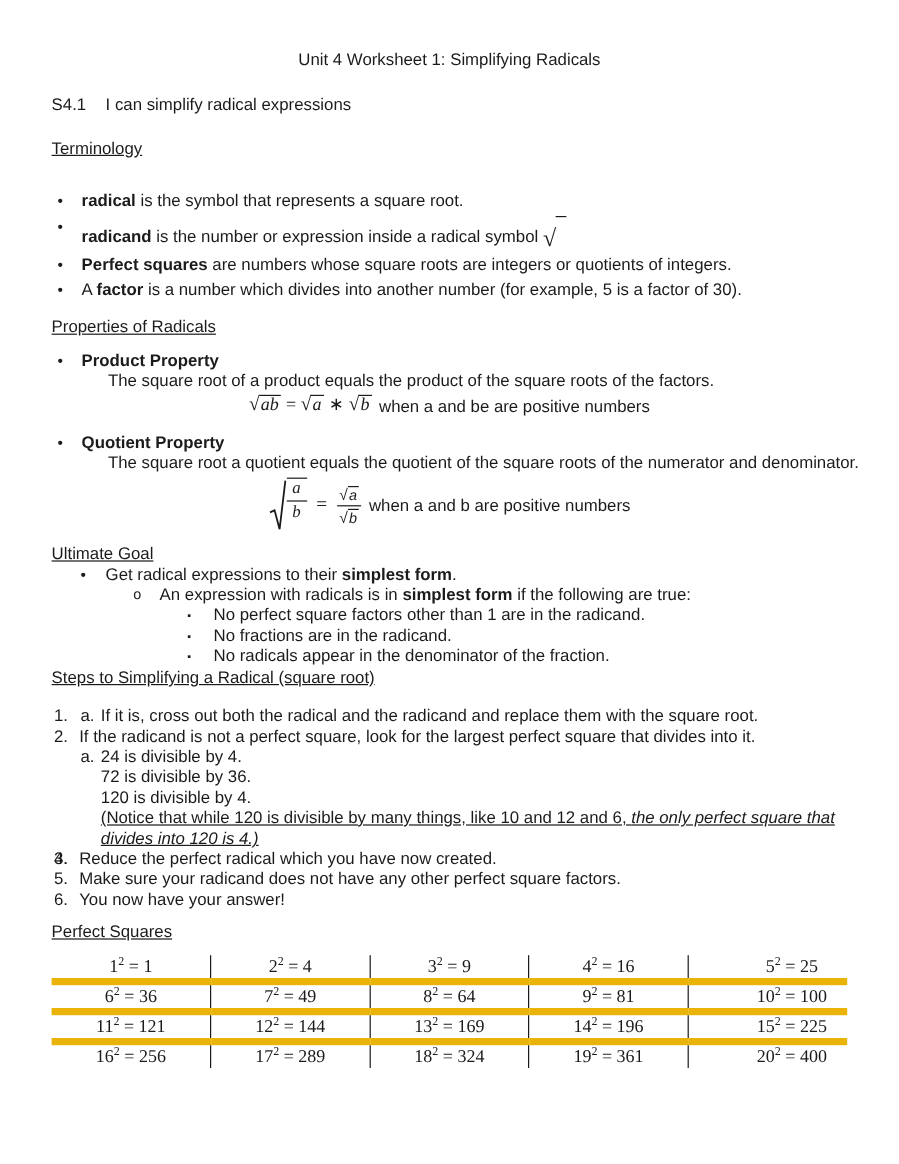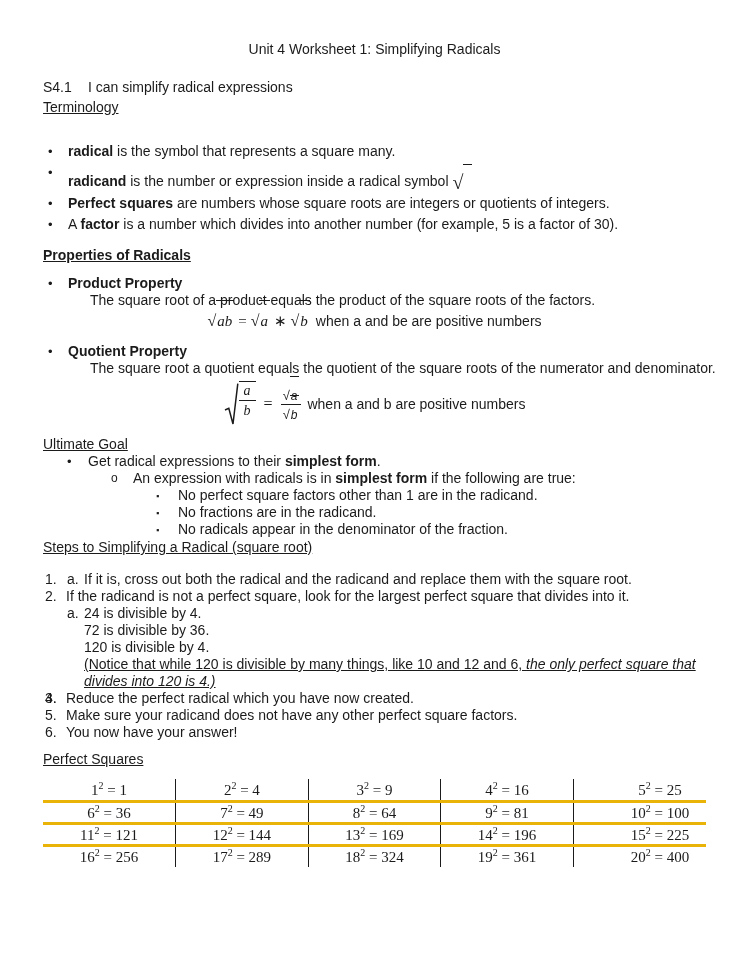--- a/index.html
+++ b/index.html
@@ -6,45 +6,45 @@
   html, body { background: #ffffff; }
   body {
     width: 749px; height: 970px; overflow: hidden;
     padding: 40px 43px 0 43px;
     font-family: "Liberation Sans", sans-serif;
     font-size: 14px; color: #1b1b1b;
   }
   .b { font-weight: bold; }
 
   .doc-title { text-align: center; line-height: 18px; margin-bottom: 20px; }
-  .standard { line-height: 18px; margin-bottom: 2px; }
+  .standard { line-height: 18px; margin-bottom: 18px; }
   .std-code { display: inline-block; min-width: 45px; }
   .sec-heading { font-weight: normal; font-size: 14px; text-decoration: underline; line-height: 18px; }
 
   
   .term-heading { margin-bottom: 27px; }
   .term-list { list-style: none; margin-bottom: 13px; }
   .term-list li { position: relative; padding-left: 25px; line-height: 17px; white-space: nowrap; }
   .term-list li + li { margin-top: 4px; }
   .blt { position: absolute; left: 5px; font-size: 13px; }
   .radical-glyph { white-space: nowrap; }
   .rg-sign { font-family: "Liberation Serif", serif; font-size: 20px; line-height: 17px; vertical-align: -3px; }
   .rg-bar { display: inline-block; width: 9px; height: 13px; border-top: 1.5px solid #1b1b1b; vertical-align: 9px; }
 
   
-  .props-heading { margin: 0 0 11px 0; font-weight: bold; }
+  .props-heading { margin: 0 0 11px 0; }
   .prop-name { position: relative; padding-left: 25px; line-height: 17px; }
   .prop-desc { padding-left: 47px; line-height: 17px; white-space: nowrap; }
   .prop-gap { height: 10px; }
 
   .formula-line { display: flex; justify-content: center; align-items: center; line-height: 24px; height: 24px; white-space: nowrap; }
   .m { font-family: "Liberation Serif", serif; font-size: 15px; }
   .rt { white-space: nowrap; }
   .rs { font-size: 16px; }
-  .ra { font-style: italic; border-top: 1.3px solid #1b1b1b; padding: 12px 2px 0 1px; }
+  .ra { font-style: italic; border-top: 1.3px solid #1b1b1b; padding: 0 2px 0 1px; }
   .meq, .mop { padding: 0 4px; font-family: "Liberation Serif", serif; }
   .fnote { margin-left: 6px; }
 
   .qformula { display: flex; justify-content: center; align-items: center; margin-top: 2px; height: 50px; white-space: nowrap; }
   .qlhs { display: inline-flex; align-items: flex-start; }
   .qsvg { display: block; margin-top: 1px; }
   .qstack { display: inline-flex; flex-direction: column; align-items: center; border-top: 1.5px solid #1b1b1b;
             font-family: "Liberation Serif", serif; font-style: italic; font-size: 14px; }
   .qn { border-bottom: 1.2px solid #1b1b1b; padding: 0 5px 1px; line-height: 17px; }
   .qd { padding: 1px 5px 0; line-height: 17px; }
@@ -74,40 +74,40 @@
   .subline { padding-left: 41px; line-height: 17px; white-space: nowrap; }
   .notice { padding-left: 41px; line-height: 17px; max-width: 668px; white-space: normal; text-decoration: underline; }
   .it { font-style: italic; }
 
   
   .ps-heading { margin-top: 9px; margin-bottom: 11px; }
   .ps-table { width: 100%; border-collapse: collapse; table-layout: fixed;
               font-family: "Liberation Serif", serif; font-size: 15px; }
   .ps-table td { text-align: center; height: 22px; padding: 0; border-right: 1px solid #1b1b1b; }
   .ps-table td:last-child { border-right: none; padding-left: 40px; }
-  .ps-table tr:not(:last-child) td { border-bottom: 3px solid #eab308; }
+  .ps-table tr:not(:last-child) td { border-bottom: 6px solid #eab308; }
   .ps-table sup { font-size: 10px; }
 </style>
 </head>
 <body>
 
 <div>
 
   <div class="doc-title">Unit 4 Worksheet 1: Simplifying Radicals</div>
 
   <div class="standard">
     <span class="std-code">S4.1</span><span>I can simplify radical expressions</span>
   </div>
 
   <h2 class="sec-heading term-heading">Terminology</h2>
 
   <ul class="term-list">
     <li>
       <span class="blt">•</span>
-      <span class="b">radical</span><span> is the symbol that represents a square many.</span>
+      <span class="b">radical</span><span> is the symbol that represents a square root.</span>
     </li>
     <li>
       <span class="blt">•</span>
       <span class="b">radicand</span><span> is the number or expression inside a radical symbol </span><span class="radical-glyph"><span class="rg-sign">√</span><span class="rg-bar"></span></span>
     </li>
     <li>
       <span class="blt">•</span>
       <span class="b">Perfect squares</span><span> are numbers whose square roots are integers or quotients of integers.</span>
     </li>
     <li>

